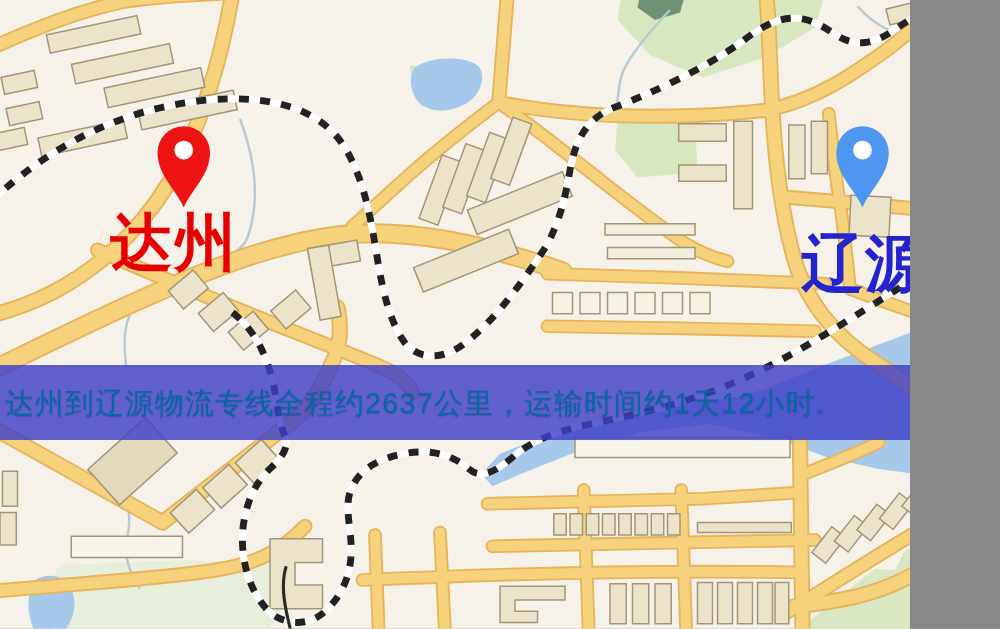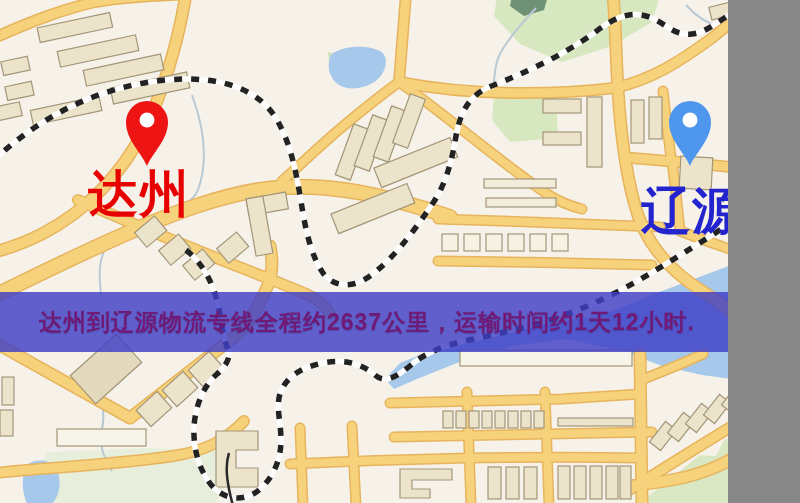--- a/index.html
+++ b/index.html
@@ -9,22 +9,22 @@
   .pin{position:absolute;width:44px;height:70px;}
   .pin-origin{left:125px;top:96px;}
   .pin-dest{left:668px;top:96px;}
   .city-label{position:absolute;font-family:"Liberation Serif",serif;
               font-weight:bold;font-size:50px;line-height:1;letter-spacing:1px;
               text-shadow:0 0 1px rgba(255,255,255,.2);white-space:nowrap;}
   .label-origin{left:88px;top:169px;color:#e60000;}
   .label-dest{left:641px;top:186px;color:#2424cf;}
   .banner{position:absolute;left:0;top:292px;width:800px;height:60px;
           background:rgba(62,62,198,0.82);display:flex;align-items:center;}
-  .banner-text{color:#701a75;font-size:23px;padding-left:39px;letter-spacing:1px;
-               white-space:nowrap;text-shadow:0 1px 1px rgba(40,40,120,.35);font-weight:bold;}
+  .banner-text{color:#0369a1;font-size:23px;padding-left:4px;letter-spacing:1px;
+               white-space:nowrap;text-shadow:0 1px 1px rgba(40,40,120,.35);}
 </style>
 </head>
 <body>
 
 <div class="screen">
 
   <svg class="map-canvas" width="800" height="503" viewBox="0 0 800 503" xmlns="http://www.w3.org/2000/svg">
     <defs>
       <path id="r1" d="M -6,38 C 30,22 60,10 95,2 C 125,-4 160,-4 186,-6"></path>
       <path id="r2" d="M 186,-6 C 177,48 162,94 144,130 C 123,172 88,210 42,234 C 26,242 10,248 -6,252"></path>

